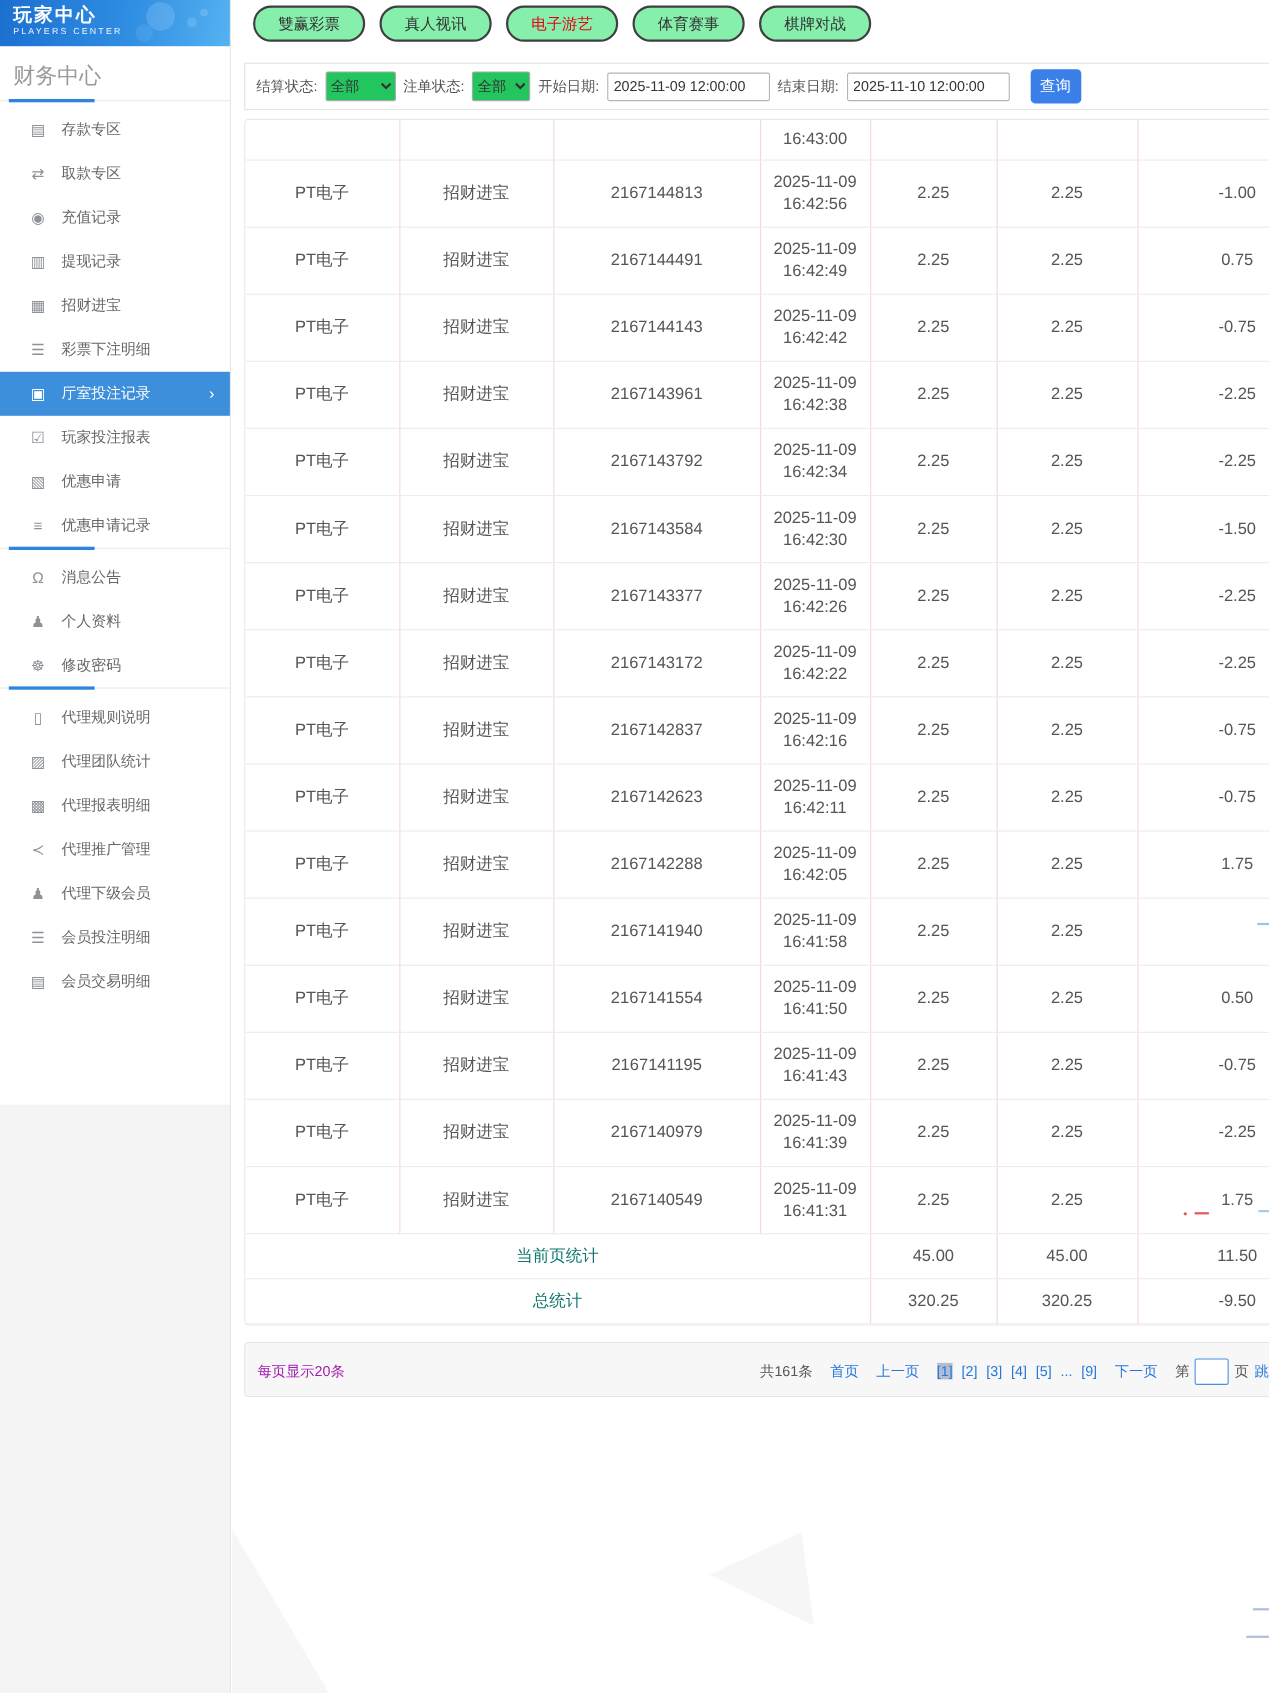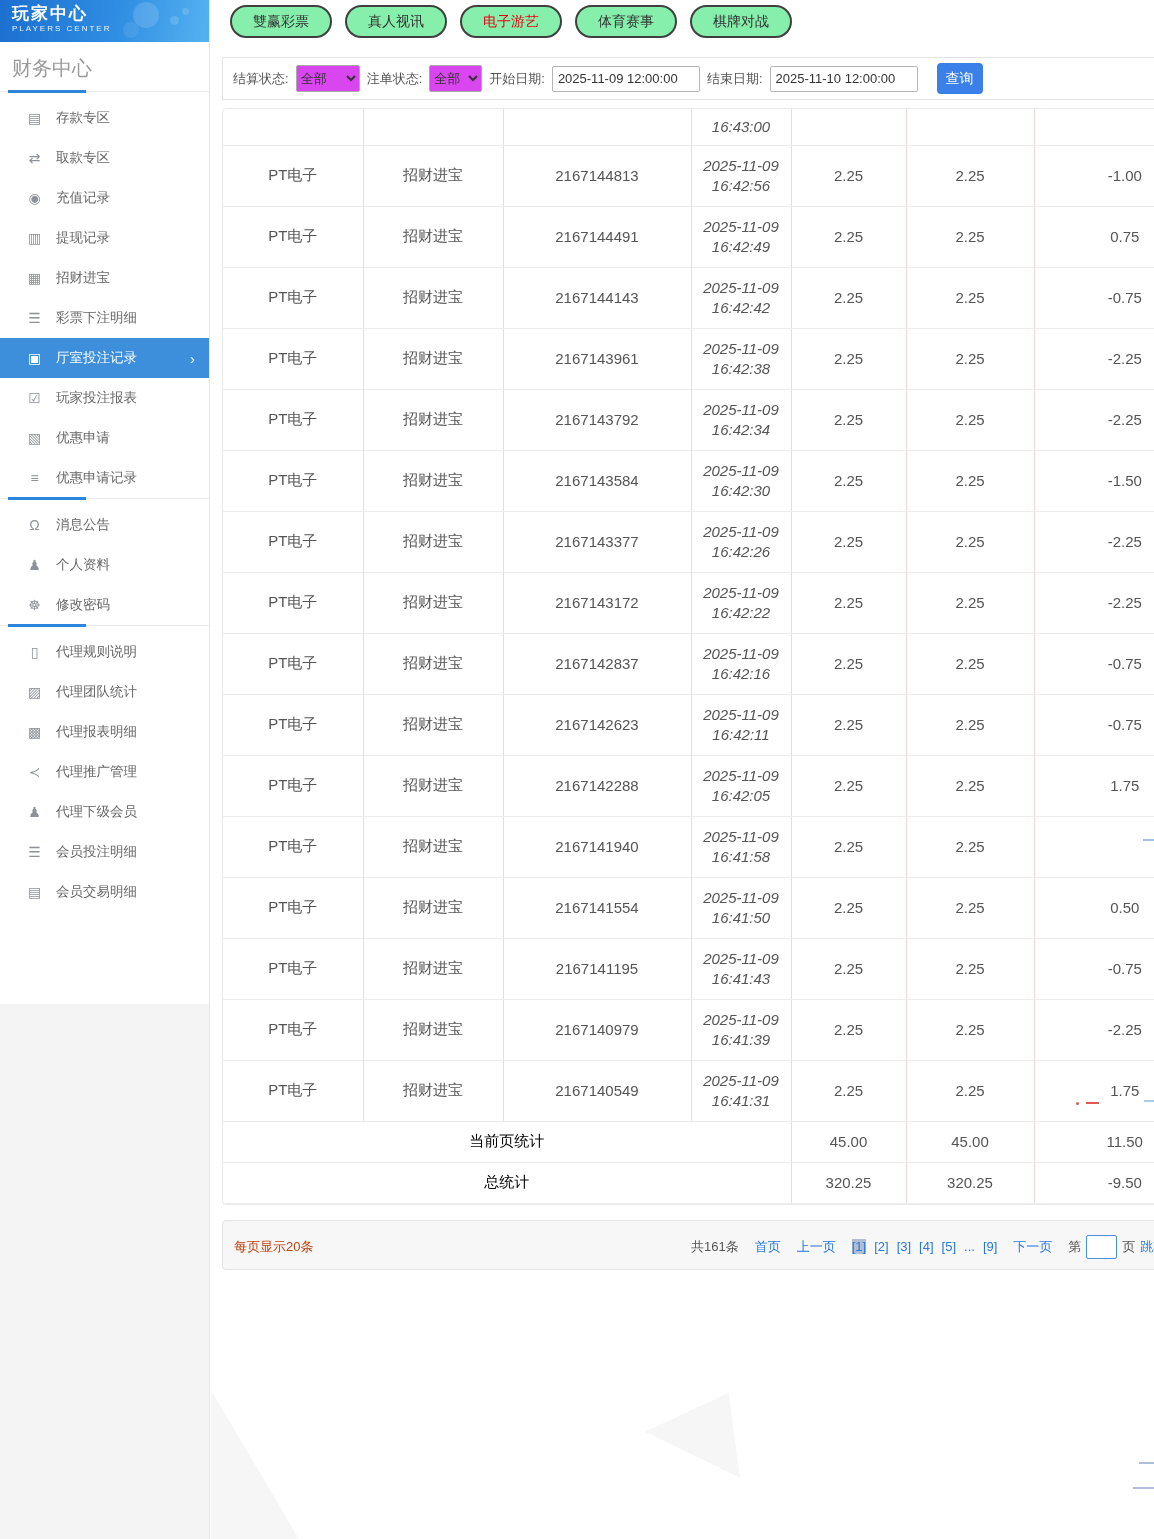--- a/index.html
+++ b/index.html
@@ -27,38 +27,38 @@
   .menu-item.active .mi-icon { color:#fff; }
   .mi-arrow { margin-left:auto; margin-right:14px; font-size:15px; color:#fff; }
 
   
   .main { position:absolute; left:211px; top:0; width:1020px; }
   .nav { padding:5px 0 0 19px; display:flex; gap:13px; }
   .pill { height:33px; line-height:29px; padding:0 21px; border:2px solid #3f3f3f; border-radius:17px; font-size:14px; color:#333; background:#86efac; cursor:pointer; white-space:nowrap; }
   .pill.active { color:#e60012; }
 
   .filter { margin:19px 0 0 11px; width:985px; height:43px; border:1px solid #e3e3e3; display:flex; align-items:center; padding-left:10px; gap:7px; font-size:13px; color:#555; background:#fff; }
-  .filter select { height:27px; border:1px solid #a9a9a9; font-size:13px; color:#333; background:#d946ef; border-radius:2px; }
+  .filter select { height:27px; border:1px solid #a9a9a9; font-size:13px; color:#333; background:#22c55e; border-radius:2px; }
   .sel-settle { width:64px; }
   .sel-order { width:53px; }
   .date-input { height:26px; width:148px; border:1px solid #b5b5b5; font-size:13px; color:#333; padding:0 5px; border-radius:2px; }
   .query-btn { margin-left:12px; width:46px; height:31px; background:#3b7fe8; color:#fff; border:none; border-radius:4px; font-size:14px; cursor:pointer; }
 
   .table-wrap { margin:8px 0 0 11px; width:985px; border:1px solid #e9e9e9; border-radius:4px; overflow:hidden; background:#fff; }
   table { border-collapse:collapse; table-layout:fixed; width:992px; }
   td { border-right:1px solid #f3d8d8; border-bottom:1px solid #ececec; text-align:center; color:#555; font-size:15px; vertical-align:middle; }
   td:last-child { border-right:none; }
   tr.partial td { height:36px; }
   tr.data td { height:61px; }
-  td.dt { line-height:20px;font-style:italic; }
+  td.dt { line-height:20px; }
   tr.foot td { height:41px; }
-  td.foot-label { font-size:15px; color:#000000; }
+  td.foot-label { font-size:15px; color:#0f766e; }
 
   .pagebar { margin:15px 0 0 11px; width:985px; height:50px; background:#f7f7f8; border:1px solid #e4e4e4; border-radius:4px; position:relative; font-size:13px; }
-  .pb-left { position:absolute; left:11px; top:17px; color:#c2410c; }
+  .pb-left { position:absolute; left:11px; top:17px; color:#a21caf; }
   .pb-right { position:absolute; left:468px; top:14px; display:flex; align-items:center; gap:16px; color:#555; white-space:nowrap; }
   .pb-link { color:#2878d8; text-decoration:none; cursor:pointer; }
   .pages { display:flex; gap:8px; }
   .pb-page { color:#2878d8; cursor:pointer; }
   .pb-page.current { background:#b2bdd3; }
   .jump { display:flex; align-items:center; gap:5px; }
   .jump-input { width:31px; height:24px; border:1px solid #4a90e2; border-radius:2px; background:#fff; }
 
   
   .tri1 { position:absolute; left:211px; top:1390px; width:88px; height:149px; background:#f6f6f7; clip-path:polygon(0 0,100% 100%,0 100%); }

